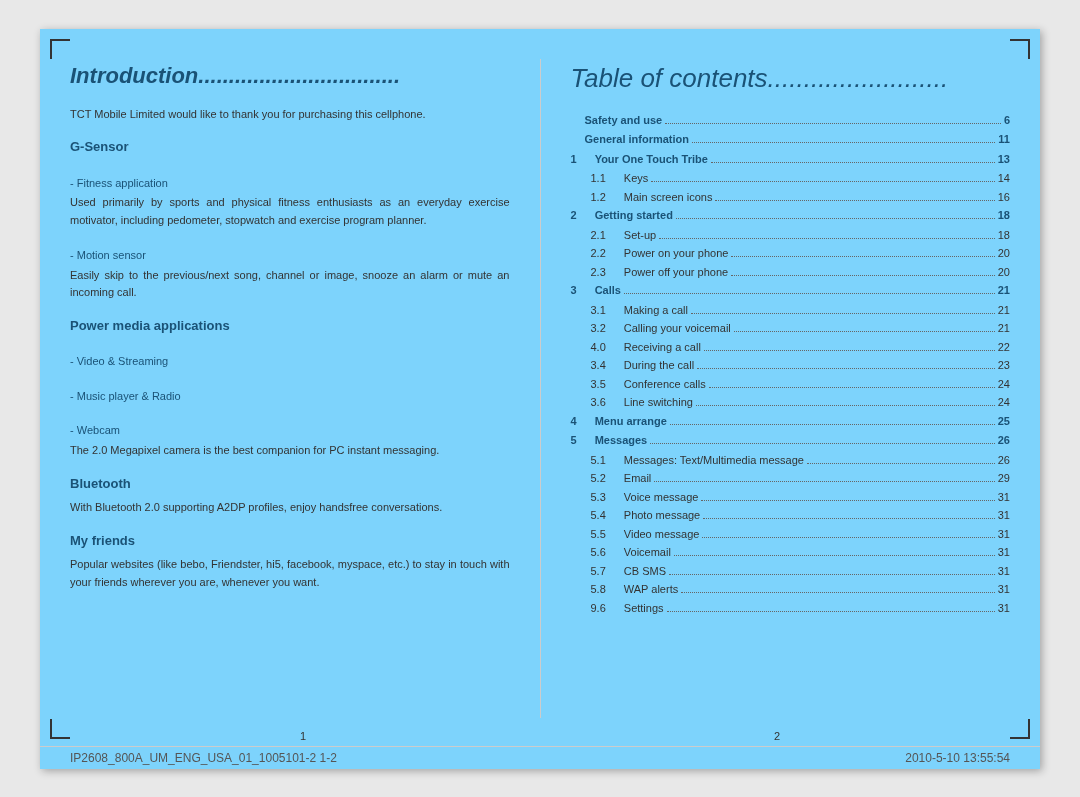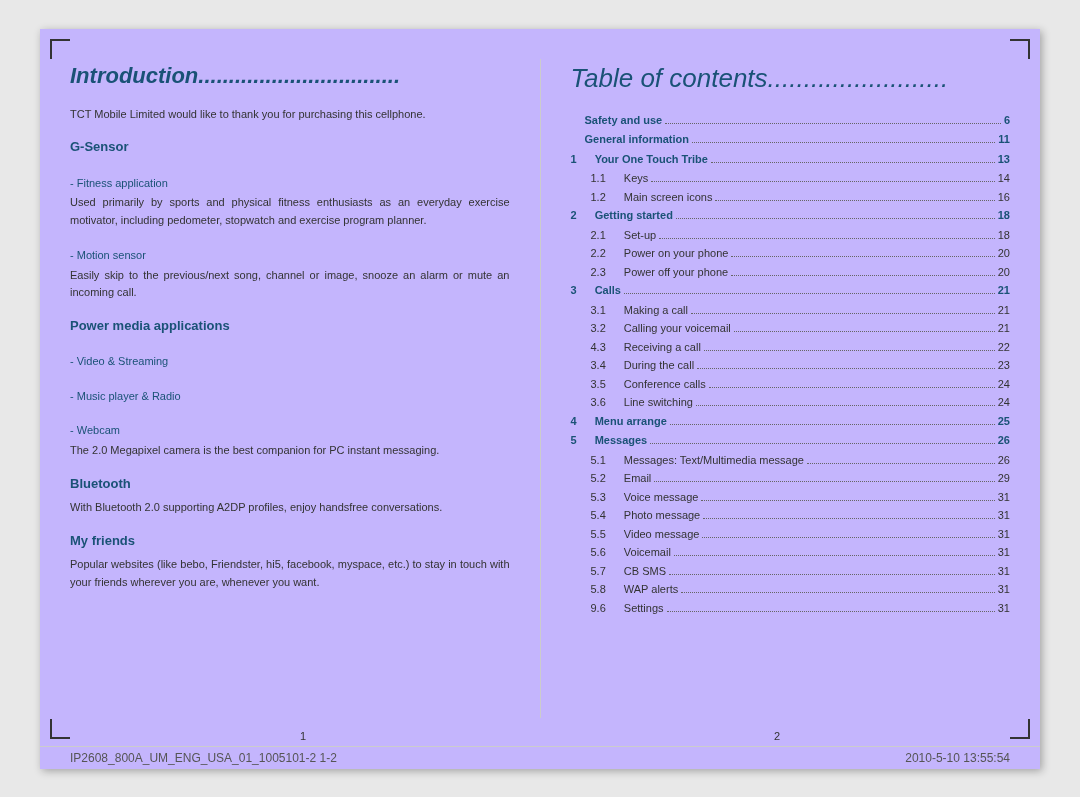--- a/index.html
+++ b/index.html
@@ -7,21 +7,21 @@
       background: #e8e8e8;
       display: flex;
       justify-content: center;
       align-items: center;
       min-height: 100vh;
       font-family: Arial, sans-serif;
     }
     .page-container {
       width: 1000px;
       height: 740px;
-      background: #c4b5fd;
+      background: #7dd3fc;
       display: flex;
       flex-direction: column;
       position: relative;
       box-shadow: 2px 2px 8px rgba(0,0,0,0.3);
     }
     .corner-mark {
       position: absolute;
       width: 20px;
       height: 20px;
       border-color: #333;
@@ -266,21 +266,21 @@
       <span class="toc-dots"></span>
       <span class="toc-page">21</span>
     </div>
           <div class="toc-sub-entry">
       <span class="toc-number">3.2</span>
       <span class="toc-label">Calling your voicemail</span>
       <span class="toc-dots"></span>
       <span class="toc-page">21</span>
     </div>
           <div class="toc-sub-entry">
-      <span class="toc-number">4.3</span>
+      <span class="toc-number">4.0</span>
       <span class="toc-label">Receiving a call</span>
       <span class="toc-dots"></span>
       <span class="toc-page">22</span>
     </div>
           <div class="toc-sub-entry">
       <span class="toc-number">3.4</span>
       <span class="toc-label">During the call</span>
       <span class="toc-dots"></span>
       <span class="toc-page">23</span>
     </div>

